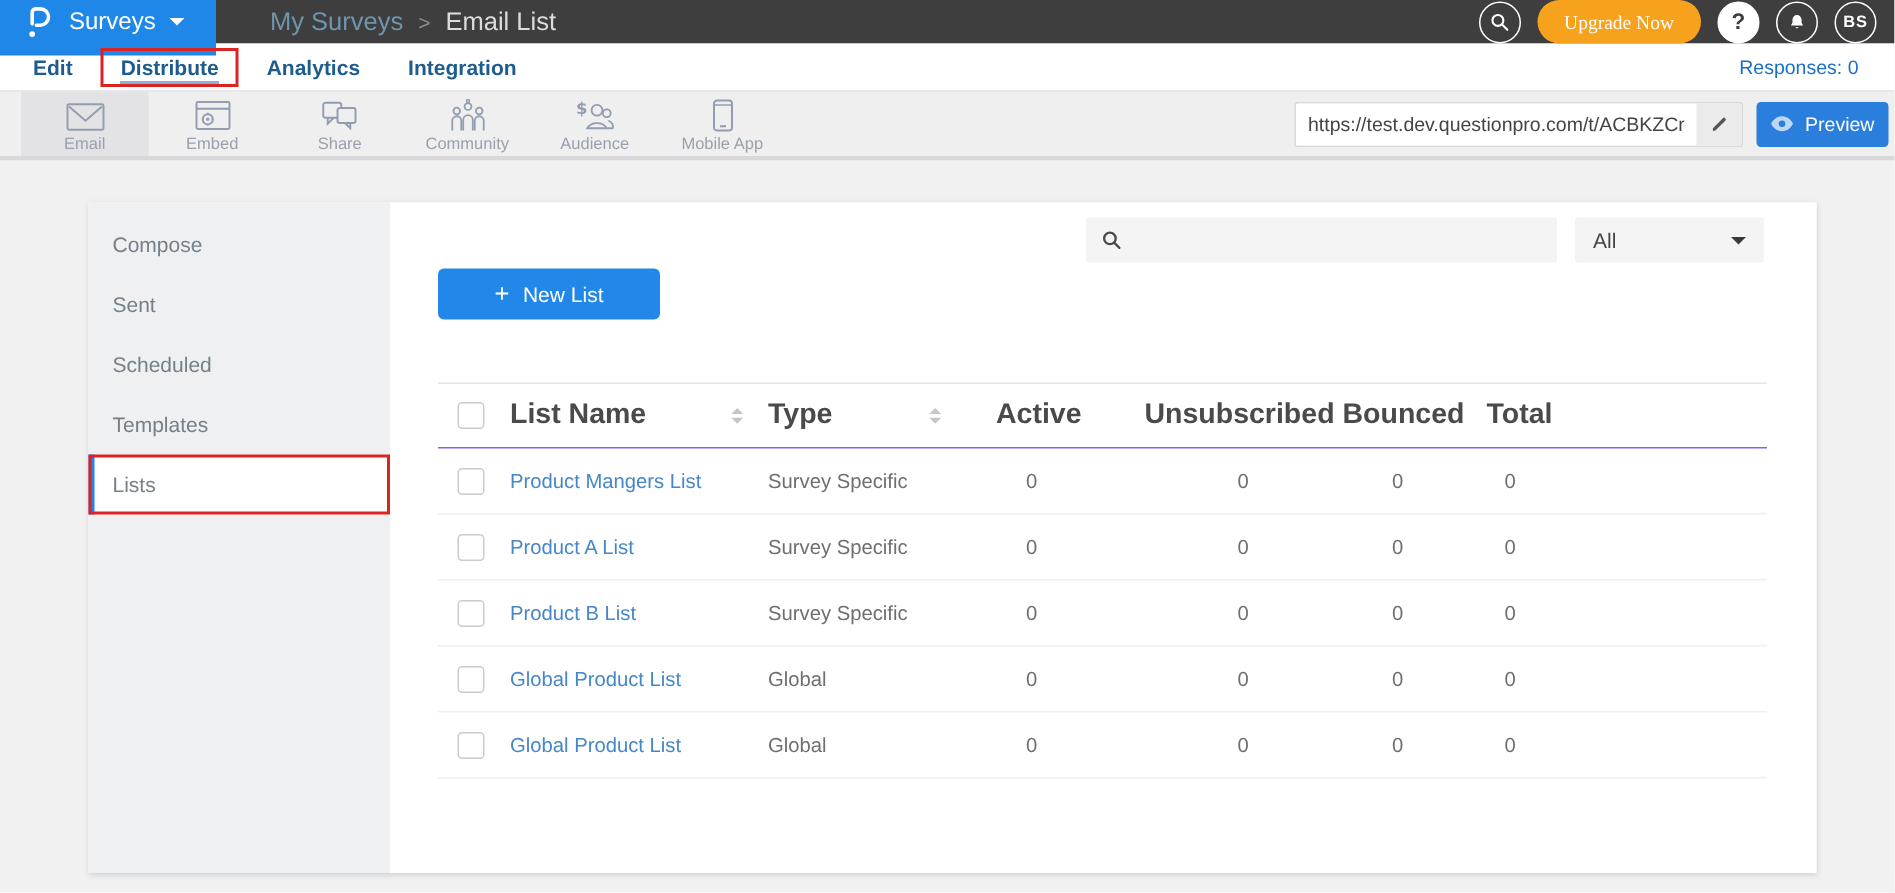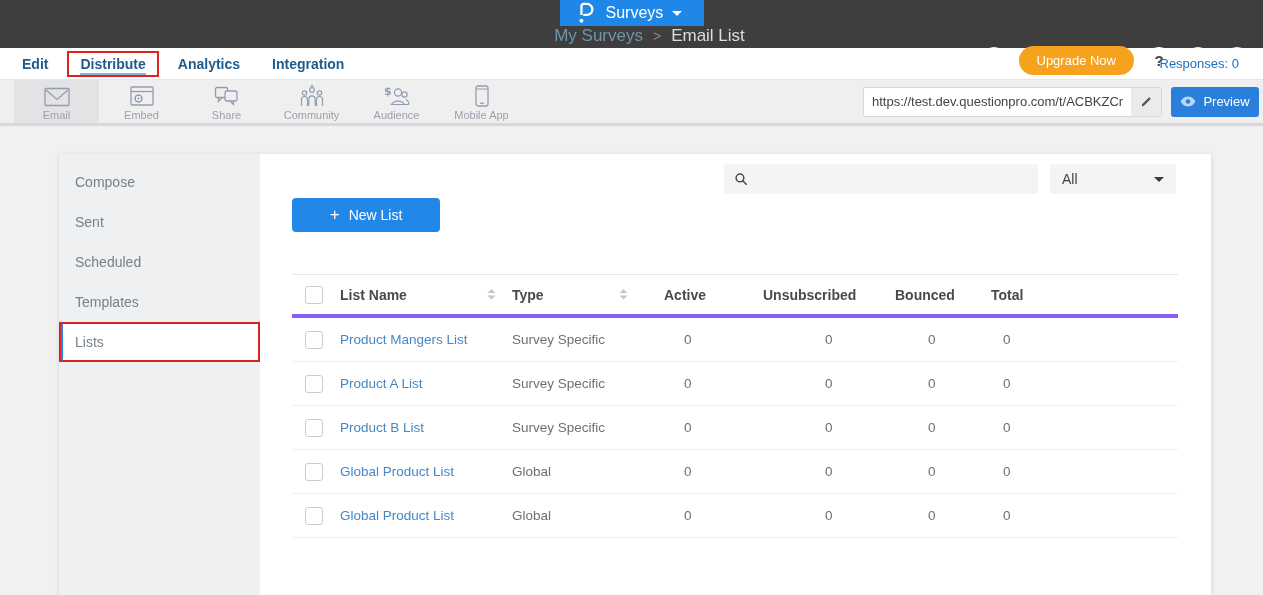--- a/index.html
+++ b/index.html
@@ -1,33 +1,33 @@
 <!DOCTYPE html>
 <html><head>
 <meta charset="utf-8">
 <style>
   * { box-sizing: border-box; margin: 0; padding: 0; }
   html,body { width:1263px; height:595px; overflow:hidden; }
   body { font-family:"Liberation Sans","DejaVu Sans",sans-serif; background:#f1f1f2; }
 
   
-  .top-header { height:48px; background:#3e3e3e; display:flex; align-items:center;flex-direction:column; }
+  .top-header { height:29px; background:#3e3e3e; display:flex; align-items:center; }
   .logo-block { width:144px; height:44px; background:#1e87e8; display:flex; align-items:center; padding-left:16px; cursor:pointer; }
   .logo-glyph { width:20px; height:26px; margin-right:10px; }
   .logo-text { color:#fff; font-size:16px; }
   .caret-down-w { width:0; height:0; border-left:5px solid transparent; border-right:5px solid transparent; border-top:5px solid #fff; margin-left:9px; }
   .breadcrumb { margin-left:36px; font-size:17px; display:flex; align-items:center; gap:10px; }
   .bc-parent { color:#6f95ac; cursor:pointer; }
   .bc-sep { color:#8a8a8a; font-size:14px; }
   .bc-current { color:#dcdcdc; }
   .header-right { margin-left:auto; display:flex; align-items:center; gap:11px; padding-right:12px; }
   .circ { width:28px; height:28px; border-radius:50%; border:1.5px solid #fff; display:flex; align-items:center; justify-content:center; color:#fff; cursor:pointer; flex:none; }
   .circ.filled { background:#fff; color:#3e3e3e; font-weight:bold; font-size:15px; border-color:#fff; }
   .avatar { font-size:11px; font-weight:bold; letter-spacing:.5px; }
-  .upgrade-btn { background:#f7a21c; color:#fff; border:none; border-radius:15px; height:29px; padding:0 18px; font-size:13px; font-family:Liberation Sans, sans-serif; cursor:pointer; }
+  .upgrade-btn { background:#f7a21c; color:#fff; border:none; border-radius:15px; height:29px; padding:0 18px; font-size:13px; font-family:Liberation Serif, serif; cursor:pointer; }
 
   
   .tab-bar { height:31px; background:#fff; display:flex; align-items:center; padding-left:6px; }
   .tab-bar-items { display:flex; align-items:center; }
   .tab { padding:3px 11px; margin:0 5px; font-size:14px; font-weight:bold; color:#1d5c8c; cursor:pointer; }
   .tab.active { outline:2px solid #dd2222; }
   .tab.active .tab-label { border-bottom:2px solid #86b3d6; padding-bottom:1px; }
   .responses { margin-left:auto; padding-right:24px; font-size:13px; color:#1a6fc4; }
 
   
@@ -57,21 +57,21 @@
   .search-box input::placeholder { color:#9a9a9a; }
   .filter-dd { width:126px; height:30px; background:#f4f4f5; border-radius:2px; display:flex; align-items:center; padding:0 12px; cursor:pointer; }
   .filter-dd .filter-label { font-size:14px; color:#444; }
   .caret-down-d { width:0; height:0; border-left:5px solid transparent; border-right:5px solid transparent; border-top:5px solid #3a3a3a; margin-left:auto; }
 
   .new-list-btn { position:absolute; left:32px; top:44px; width:148px; height:34px; background:#2188e9; color:#fff; border:none; border-radius:4px; font-size:14px; font-family:inherit; display:flex; align-items:center; justify-content:center; gap:9px; cursor:pointer; }
   .plus-g { font-size:17px; font-weight:normal; line-height:1; position:relative; top:-1px; }
 
   .list-table { position:absolute; left:32px; right:33px; top:120px; }
   .trow { display:grid; grid-template-columns:48px 172px 152px 99px 132px 96px 1fr; align-items:center; height:44px; }
-  .thead { border-top:1px solid #e6e6e6; border-bottom:4px solid #8b5cf6; font-weight:bold; font-size:14px; color:#4a4a4a; }
+  .thead { border-top:1px solid #e6e6e6; border-bottom:1px solid #8b5cf6; font-weight:bold; font-size:19px; color:#4a4a4a; }
   .tbody .trow { border-bottom:1px solid #efefef; font-size:13.5px; }
   .cb { width:18px; height:18px; background:#fff; border:1px solid #ccc; border-radius:3px; margin-left:13px; cursor:pointer; }
   .hcell { display:flex; align-items:center; }
   .hcell .sort { margin-left:auto; display:flex; }
   .hcell.h-name .sort { margin-right:16px; }
   .hcell.h-type .sort { margin-right:36px; }
   .name-link { color:#4687c8; text-decoration:none; font-size:13.5px; cursor:pointer; }
   .type-cell { color:#6f6f6f; }
   .num { color:#6f6f6f; }
   .n-active { padding-left:20px; }

